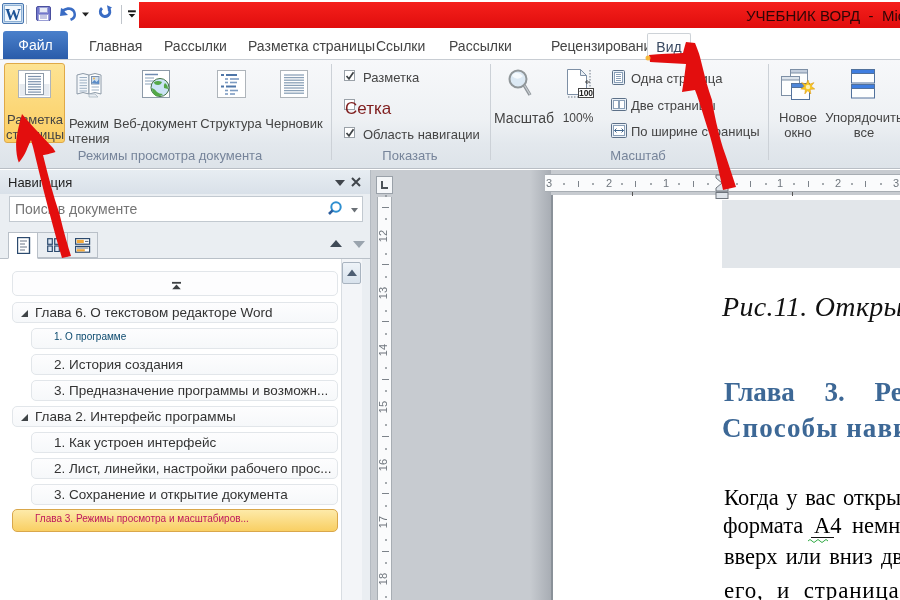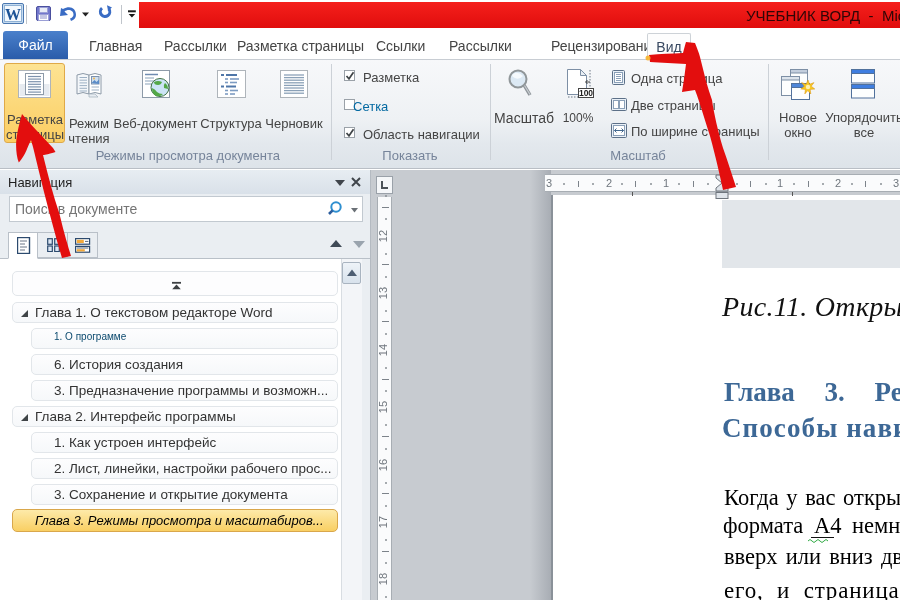--- a/index.html
+++ b/index.html
@@ -41,35 +41,35 @@
   </svg>
 
   <div class="abs" style="left:0;top:30px;width:900px;height:30px;background:#ffffff;"></div>
 
   <div class="abs" style="left:0;top:59px;width:900px;height:1px;background:#c8cdd3;"></div>
 
   <div class="abs" style="left:3px;top:31px;width:65px;height:28px;background:linear-gradient(#4a80cb,#2a5caa);border-radius:3px 3px 0 0;color:#fff;font-size:14px;text-align:center;line-height:28px;">Файл</div>
   <div class="abs" style="left:80px;top:31px;width:820px;height:28px;font-size:14px;color:#454545;">
     <span style="position:absolute;left:9px;top:7px;">Главная</span>
     <span style="position:absolute;left:84px;top:7px;">Рассылки</span>
-    <span style="position:absolute;left:157px;top:7px;">Разметка страницы</span>
+    <span style="position:absolute;left:168px;top:7px;">Разметка страницы</span>
     <span style="position:absolute;left:296px;top:7px;">Ссылки</span>
     <span style="position:absolute;left:369px;top:7px;">Рассылки</span>
     <span style="position:absolute;left:452px;top:7px;margin-left:19px;">Рецензирование</span>
   </div>
 
   <div class="abs" style="left:647px;top:33px;width:44px;height:27px;background:#fdfdfd;border:1px solid #cdd2d7;border-bottom:none;border-radius:2px 2px 0 0;font-size:14px;color:#3a4a62;text-align:center;line-height:26px;box-sizing:border-box;">Вид</div>
 
   <div class="abs" style="left:0;top:60px;width:900px;height:109px;background:linear-gradient(#f7f8fa 0%,#eef1f4 55%,#e3e8ed 78%,#dde3e9 100%);border-bottom:1px solid #b9bec5;box-sizing:border-box;"></div>
 
   <div class="abs" style="left:331px;top:64px;width:1px;height:96px;background:#ccd1d7;"></div>
   <div class="abs" style="left:490px;top:64px;width:1px;height:96px;background:#ccd1d7;"></div>
   <div class="abs" style="left:768px;top:64px;width:1px;height:96px;background:#ccd1d7;"></div>
 
-  <div class="abs glbl" style="left:60px;top:148px;width:220px;text-align:right;">Режимы просмотра документа</div>
+  <div class="abs glbl" style="left:60px;top:148px;width:220px;text-align:center;">Режимы просмотра документа</div>
   <div class="abs glbl" style="left:350px;top:148px;width:120px;text-align:center;">Показать</div>
   <div class="abs glbl" style="left:578px;top:148px;width:120px;text-align:center;">Масштаб</div>
 
   <div class="abs" style="left:4px;top:63px;width:61px;height:80px;background:linear-gradient(#fde393,#fbce63);border:1px solid #dfa948;border-radius:3px;box-sizing:border-box;"></div>
   <div id="ic-razmetka" class="abs" style="left:18px;top:70px;"><svg width="33" height="28">
         <rect x="0.5" y="0.5" width="32" height="27" fill="#fff" stroke="#aeb4ba"></rect>
         <rect x="1.5" y="14" width="30" height="12" fill="#dde3e9" opacity="0.7"></rect>
         <rect x="7.5" y="3.5" width="18" height="21" fill="#fff" stroke="#8d9aa8"></rect>
         <line x1="10" y1="6.5" x2="23" y2="6.5" stroke="#7d92ad" stroke-width="1.2"></line>
         <line x1="10" y1="9.1" x2="23" y2="9.1" stroke="#7d92ad" stroke-width="1.2"></line>
@@ -142,21 +142,21 @@
       </svg></div>
   <div class="abs lbl" style="left:260px;top:116px;width:68px;">Черновик</div>
 
   <div class="abs" style="left:344px;top:70px;width:11px;height:11px;background:#fff;border:1px solid #9aa1a8;box-sizing:border-box;"></div>
   <svg class="abs" style="left:344px;top:70px" width="12" height="12">
       <path d="M2.5,6 l2.5,2.8 4.5,-6.5" stroke="#3f4447" stroke-width="1.7" fill="none"></path>
     </svg>
   <div class="abs" style="left:363px;top:70px;font-size:13px;color:#444;">Разметка</div>
 
   <div class="abs" style="left:344px;top:99px;width:11px;height:11px;background:#fff;border:1px solid #9aa1a8;box-sizing:border-box;"></div>
-  <div class="abs" style="left:353px;top:99px;font-size:13px;color:#0369a1;">Сетка</div>
+  <div class="abs" style="left:345px;top:99px;font-size:17px;color:#7f1d1d;">Сетка</div>
 
   <div class="abs" style="left:344px;top:127px;width:11px;height:11px;background:#fff;border:1px solid #9aa1a8;box-sizing:border-box;"></div>
   <svg class="abs" style="left:344px;top:127px" width="12" height="12">
       <path d="M2.5,6 l2.5,2.8 4.5,-6.5" stroke="#3f4447" stroke-width="1.7" fill="none"></path>
     </svg>
   <div class="abs" style="left:363px;top:127px;font-size:13px;color:#444;">Область навигации</div>
 
   <div id="ic-zoom" class="abs" style="left:504px;top:68px;"><svg width="32" height="34">
         <circle cx="14" cy="11" r="8.5" fill="#dce9f4" stroke="#909699" stroke-width="2"></circle>
         <path d="M8,7 q5,-5 11,1 q-4,4 -8,2 q-3,-1 -3,-3 z" fill="#f6fafd"></path>
@@ -281,43 +281,43 @@
       <path d="M7,1.5 L12,8 H2 z" fill="#4d5e72"></path>
     </svg>
 
   <div id="navlist">
       <div style="position:absolute;left:12px;top:271px;width:326px;height:25px;background:#fdfdfe;border:1px solid #e2e6ea;border-radius:5px;box-sizing:border-box;"></div>
       <svg style="position:absolute;left:171px;top:281px" width="12" height="10">
         <path d="M1,1.8 h9" stroke="#3c4043" stroke-width="1.8"></path>
         <path d="M5.5,3.6 L9.8,8.2 H1.2 z" fill="#3c4043"></path>
       </svg>
       <div style="position:absolute;left:12px;top:302px;width:326px;height:21px;background:linear-gradient(#fdfdfe,#f6f8fa);border:1px solid #e2e6ea;border-radius:5px;box-sizing:border-box;"></div>
-      <div style="position:absolute;left:35px;top:305px;width:299px;font-size:13.5px;color:#333;white-space:nowrap;overflow:hidden;">Глава 1. О текстовом редакторе Word</div>
+      <div style="position:absolute;left:35px;top:305px;width:299px;font-size:13.5px;color:#333;white-space:nowrap;overflow:hidden;">Глава 6. О текстовом редакторе Word</div>
       <svg style="position:absolute;left:19px;top:308px" width="12" height="12">
         <path d="M9,2 V9 H2 z" fill="#3f4447"></path>
       </svg>
       <div style="position:absolute;left:31px;top:328px;width:307px;height:21px;background:linear-gradient(#fdfdfe,#f6f8fa);border:1px solid #e2e6ea;border-radius:5px;box-sizing:border-box;"></div>
       <div style="position:absolute;left:54px;top:331px;width:280px;font-size:10px;color:#0c4a6e;white-space:nowrap;overflow:hidden;">1. О программе</div>
       <div style="position:absolute;left:31px;top:354px;width:307px;height:21px;background:linear-gradient(#fdfdfe,#f6f8fa);border:1px solid #e2e6ea;border-radius:5px;box-sizing:border-box;"></div>
-      <div style="position:absolute;left:54px;top:357px;width:280px;font-size:13.5px;color:#333;white-space:nowrap;overflow:hidden;">6. История создания</div>
+      <div style="position:absolute;left:54px;top:357px;width:280px;font-size:13.5px;color:#333;white-space:nowrap;overflow:hidden;">2. История создания</div>
       <div style="position:absolute;left:31px;top:380px;width:307px;height:21px;background:linear-gradient(#fdfdfe,#f6f8fa);border:1px solid #e2e6ea;border-radius:5px;box-sizing:border-box;"></div>
       <div style="position:absolute;left:54px;top:383px;width:280px;font-size:13.5px;color:#333;white-space:nowrap;overflow:hidden;">3. Предназначение программы и возможн...</div>
       <div style="position:absolute;left:12px;top:406px;width:326px;height:21px;background:linear-gradient(#fdfdfe,#f6f8fa);border:1px solid #e2e6ea;border-radius:5px;box-sizing:border-box;"></div>
       <div style="position:absolute;left:35px;top:409px;width:299px;font-size:13.5px;color:#333;white-space:nowrap;overflow:hidden;">Глава 2. Интерфейс программы</div>
       <svg style="position:absolute;left:19px;top:412px" width="12" height="12">
         <path d="M9,2 V9 H2 z" fill="#3f4447"></path>
       </svg>
       <div style="position:absolute;left:31px;top:432px;width:307px;height:21px;background:linear-gradient(#fdfdfe,#f6f8fa);border:1px solid #e2e6ea;border-radius:5px;box-sizing:border-box;"></div>
       <div style="position:absolute;left:54px;top:435px;width:280px;font-size:13.5px;color:#333;white-space:nowrap;overflow:hidden;">1. Как устроен интерфейс</div>
       <div style="position:absolute;left:31px;top:458px;width:307px;height:21px;background:linear-gradient(#fdfdfe,#f6f8fa);border:1px solid #e2e6ea;border-radius:5px;box-sizing:border-box;"></div>
       <div style="position:absolute;left:54px;top:461px;width:280px;font-size:13.5px;color:#333;white-space:nowrap;overflow:hidden;">2. Лист, линейки, настройки рабочего прос...</div>
       <div style="position:absolute;left:31px;top:484px;width:307px;height:21px;background:linear-gradient(#fdfdfe,#f6f8fa);border:1px solid #e2e6ea;border-radius:5px;box-sizing:border-box;"></div>
       <div style="position:absolute;left:54px;top:487px;width:280px;font-size:13.5px;color:#333;white-space:nowrap;overflow:hidden;">3. Сохранение и открытие документа</div>
       <div style="position:absolute;left:12px;top:509px;width:326px;height:23px;background:linear-gradient(#fdeaa9,#f9cf63);border:1px solid #d9a74b;border-radius:5px;box-sizing:border-box;"></div>
-      <div style="position:absolute;left:35px;top:513px;width:299px;font-size:13px;color:#000000;white-space:nowrap;overflow:hidden;font-style:italic;">Глава 3. Режимы просмотра и масштабиров...</div>
+      <div style="position:absolute;left:35px;top:513px;width:299px;font-size:10px;color:#be185d;white-space:nowrap;overflow:hidden;">Глава 3. Режимы просмотра и масштабиров...</div>
     </div>
 
   <div class="abs" style="left:371px;top:170px;width:529px;height:430px;background:#c7cbd0;"></div>
   <div class="abs" style="left:530px;top:170px;width:21px;height:430px;background:linear-gradient(90deg,#c7cbd0,#a8adb4);"></div>
 
   <div class="abs" style="left:376px;top:176px;width:17px;height:18px;background:#f5f7f9;border:1px solid #9aa1a9;box-sizing:border-box;"></div>
   <svg class="abs" style="left:379px;top:179px" width="12" height="12">
       <path d="M3,2 v7 h6" stroke="#4c5258" stroke-width="2" fill="none"></path>
     </svg>
 

